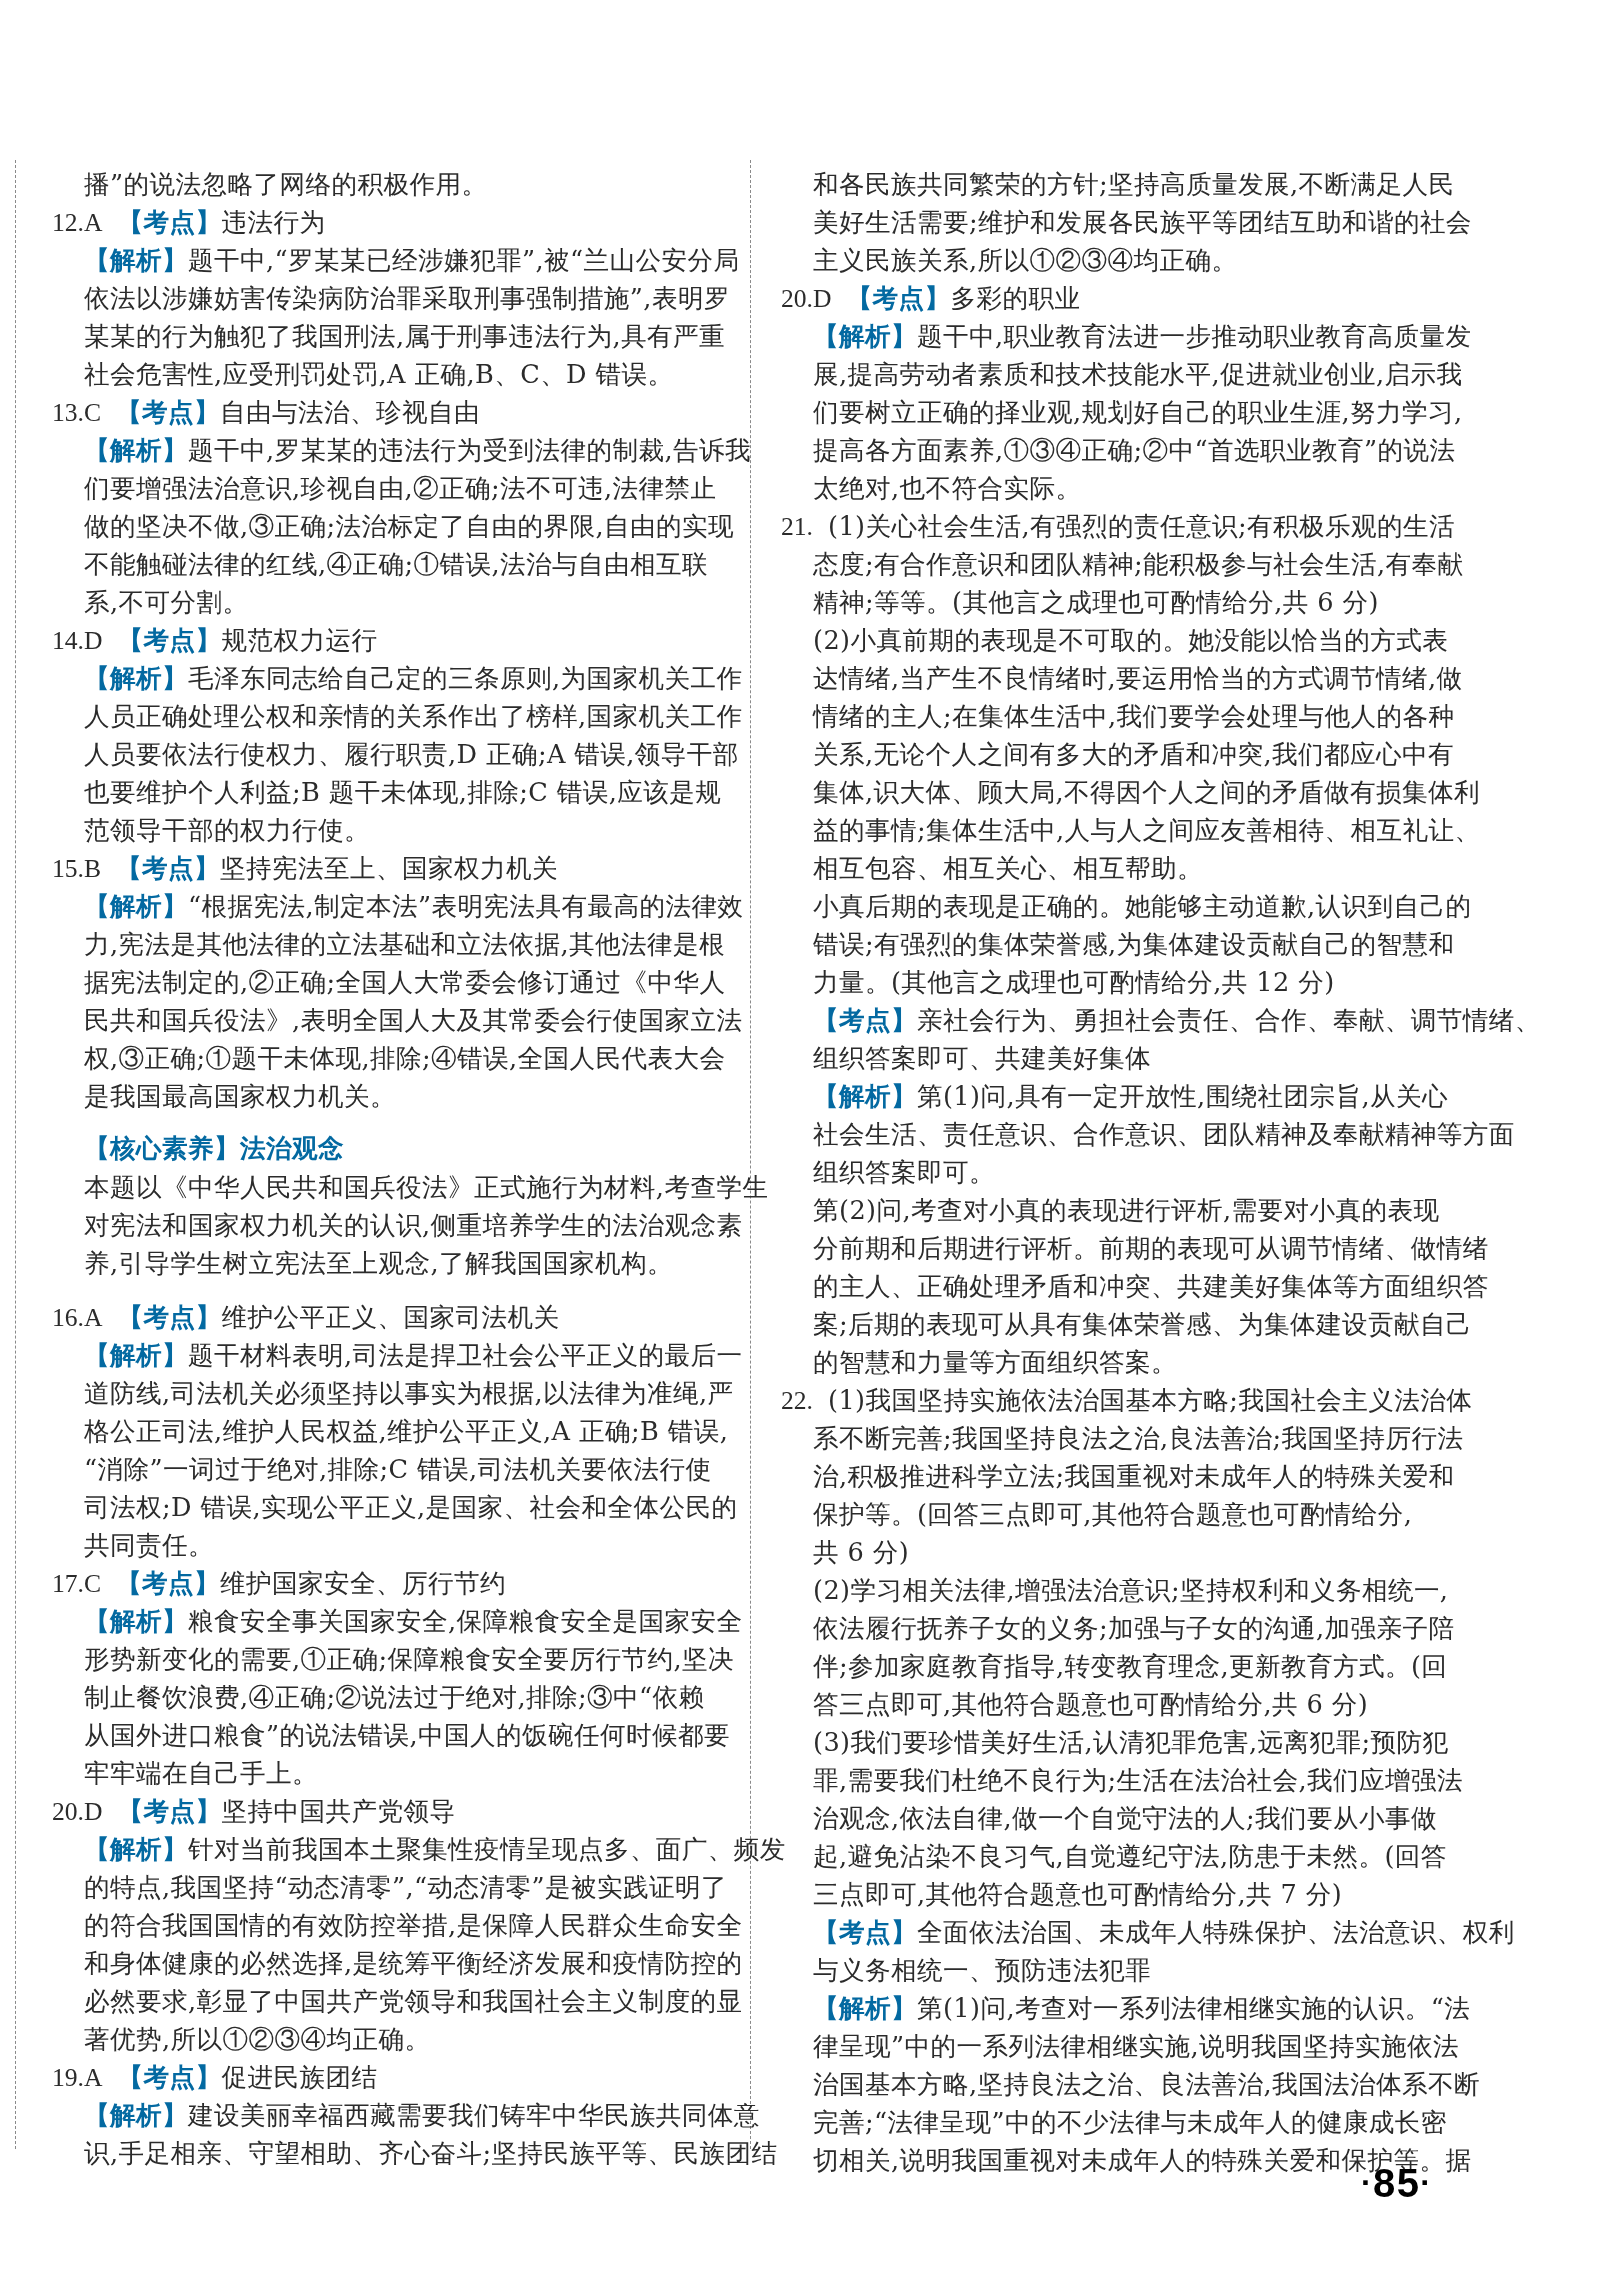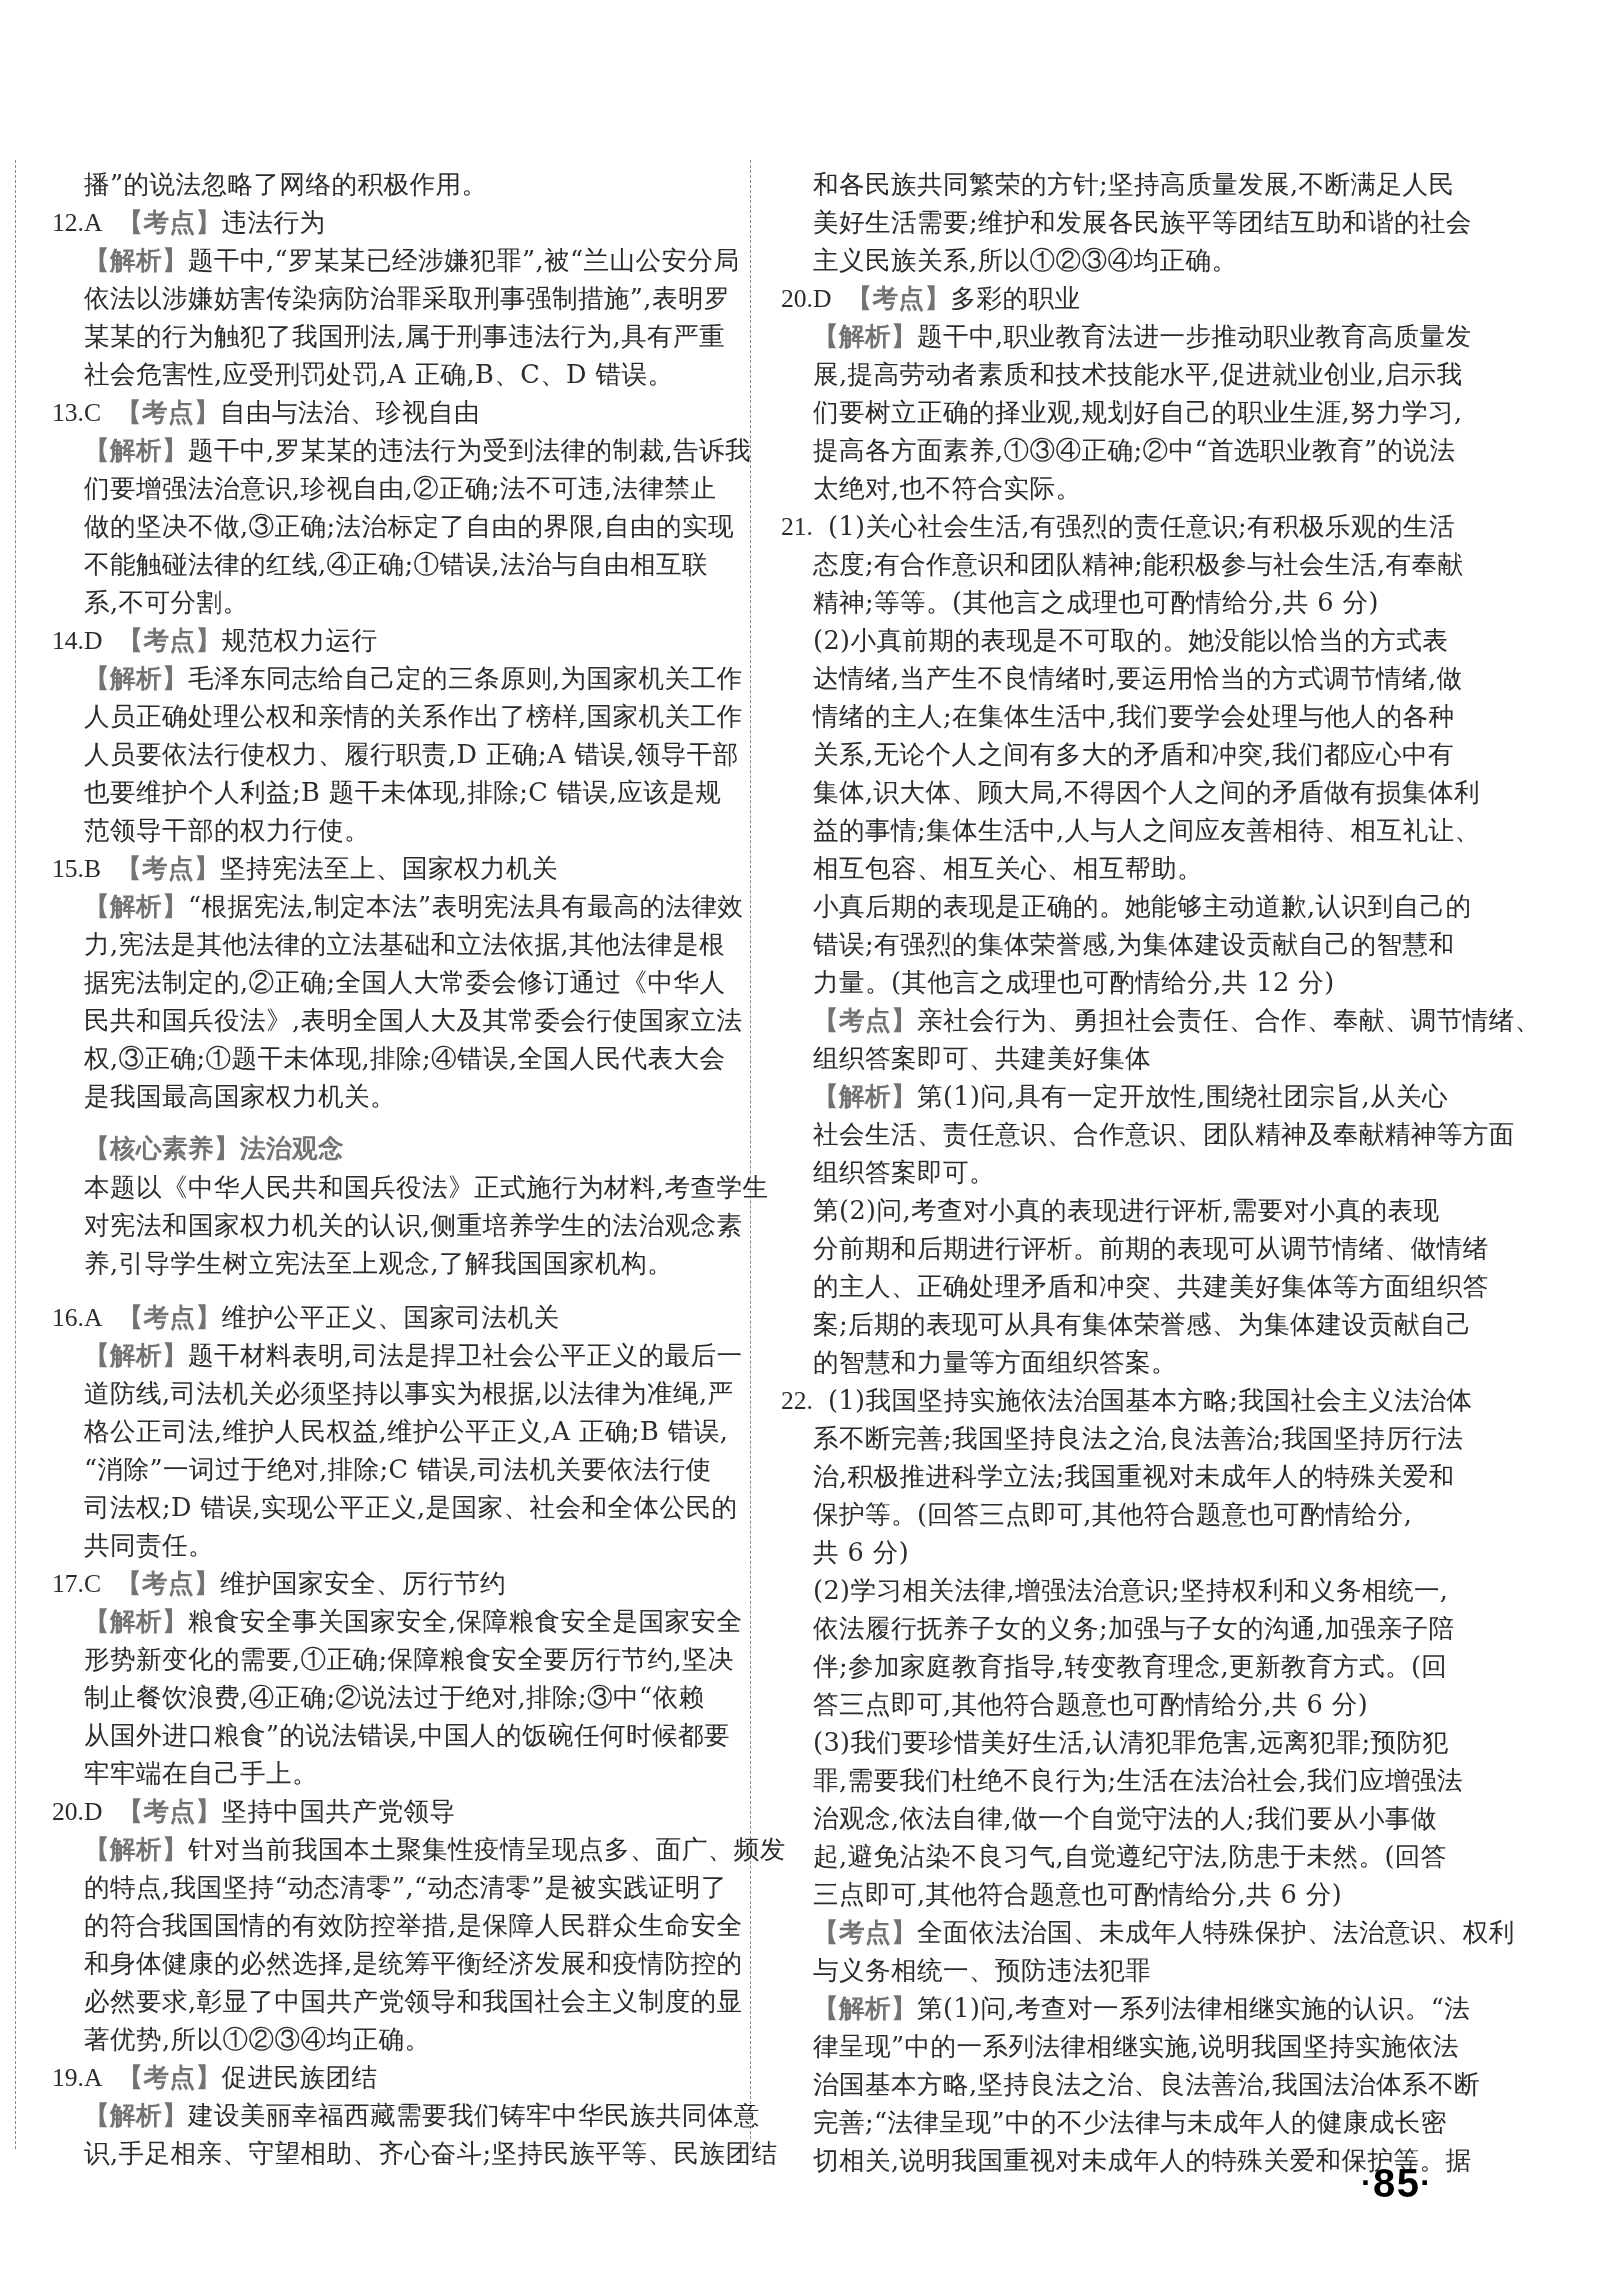--- a/index.html
+++ b/index.html
@@ -10,21 +10,21 @@
            border-left: 1.4px dashed #8a8a8a; }
   .col { position: absolute; top: 166px; }
   .col-left { left: 52px; width: 663px; }
   .col-right { left: 781px; width: 663px; }
   .line { position: absolute; left: 0; height: 36px; line-height: 36px; font-size: 25.6px;
           white-space: nowrap; letter-spacing: 0.4px; }
   .line.indent { left: 32px; }
   .line.flush { left: 0; }
   .line.core { left: 32px; }
   .qnum { font-family: "Liberation Serif", serif; margin-right: 15px; letter-spacing: 0; }
-  .tag { font-family: "DejaVu Sans", sans-serif; font-weight: bold; color: #737373; }
+  .tag { font-family: "DejaVu Sans", sans-serif; font-weight: bold; color: #0369a1; }
   .pagenum { position: absolute; left: 1361px; top: 2161px; font-family: "Liberation Sans", sans-serif;
              font-size: 40px; font-weight: bold; color: #000000; letter-spacing: 1.4px; }
   .pagenum .dot { font-size: 32px; vertical-align: 4.1px; }
 </style>
 </head>
 <body>
 
 <div class="page">
   <div class="vrule" style="left:15px;"></div>
   <div class="vrule" style="left:750px;"></div>
@@ -122,21 +122,21 @@
       <div class="line indent" style="top: 1330px;"><span>保护等。(回答三点即可,其他符合题意也可酌情给分,</span></div>
       <div class="line indent" style="top: 1368px;"><span>共 6 分)</span></div>
       <div class="line indent" style="top: 1406px;"><span>(2)学习相关法律,增强法治意识;坚持权利和义务相统一,</span></div>
       <div class="line indent" style="top: 1444px;"><span>依法履行抚养子女的义务;加强与子女的沟通,加强亲子陪</span></div>
       <div class="line indent" style="top: 1482px;"><span>伴;参加家庭教育指导,转变教育理念,更新教育方式。(回</span></div>
       <div class="line indent" style="top: 1520px;"><span>答三点即可,其他符合题意也可酌情给分,共 6 分)</span></div>
       <div class="line indent" style="top: 1558px;"><span>(3)我们要珍惜美好生活,认清犯罪危害,远离犯罪;预防犯</span></div>
       <div class="line indent" style="top: 1596px;"><span>罪,需要我们杜绝不良行为;生活在法治社会,我们应增强法</span></div>
       <div class="line indent" style="top: 1634px;"><span>治观念,依法自律,做一个自觉守法的人;我们要从小事做</span></div>
       <div class="line indent" style="top: 1672px;"><span>起,避免沾染不良习气,自觉遵纪守法,防患于未然。(回答</span></div>
-      <div class="line indent" style="top: 1710px;"><span>三点即可,其他符合题意也可酌情给分,共 6 分)</span></div>
+      <div class="line indent" style="top: 1710px;"><span>三点即可,其他符合题意也可酌情给分,共 7 分)</span></div>
       <div class="line indent" style="top: 1748px;"><span class="tag">【考点】</span><span>全面依法治国、未成年人特殊保护、法治意识、权利</span></div>
       <div class="line indent" style="top: 1786px;"><span>与义务相统一、预防违法犯罪</span></div>
       <div class="line indent" style="top: 1824px;"><span class="tag">【解析】</span><span>第(1)问,考查对一系列法律相继实施的认识。“法</span></div>
       <div class="line indent" style="top: 1862px;"><span>律呈现”中的一系列法律相继实施,说明我国坚持实施依法</span></div>
       <div class="line indent" style="top: 1900px;"><span>治国基本方略,坚持良法之治、良法善治,我国法治体系不断</span></div>
       <div class="line indent" style="top: 1938px;"><span>完善;“法律呈现”中的不少法律与未成年人的健康成长密</span></div>
       <div class="line indent" style="top: 1976px;"><span>切相关,说明我国重视对未成年人的特殊关爱和保护等。据</span></div>
     </div>
 
   <div class="pagenum">

